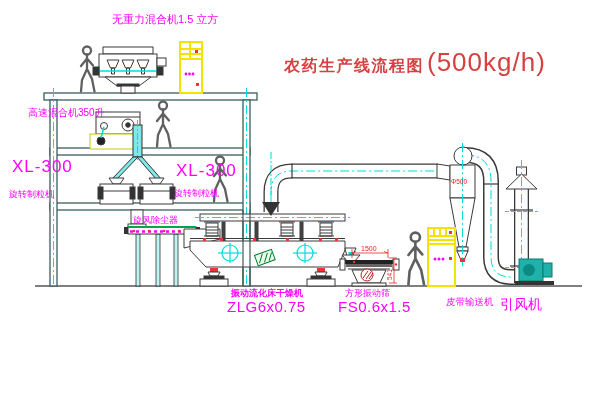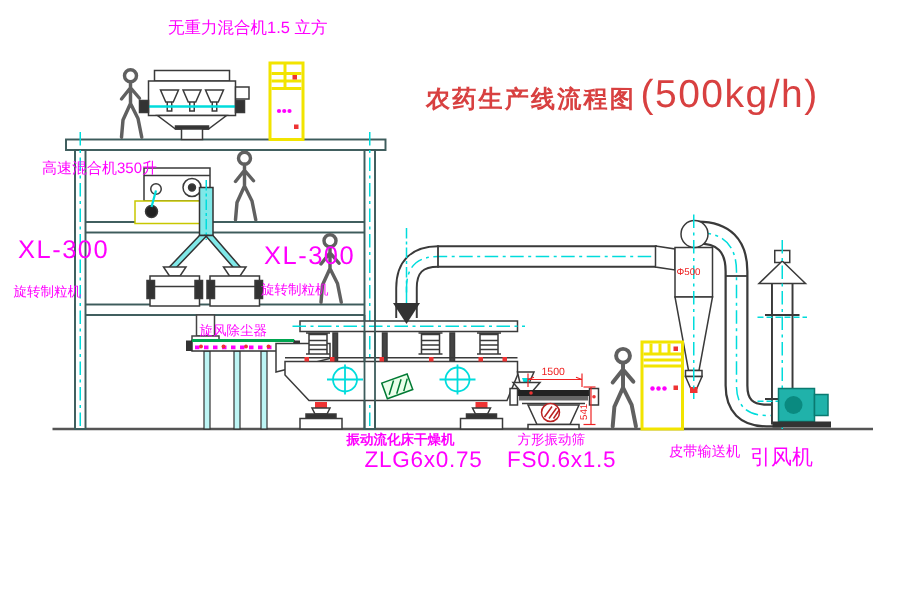--- a/index.html
+++ b/index.html
@@ -292,21 +292,21 @@
 
 <div class="lbl model" style="left:12px;top:158px;">XL-300</div>
 <div class="lbl zh-sm" style="left:9px;top:190px;">旋转制粒机</div>
 
 <div class="lbl model" style="left:176px;top:162px;">XL-300</div>
 <div class="lbl zh-sm" style="left:174px;top:189px;">旋转制粒机</div>
 
 <div class="lbl zh-sm" style="left:133px;top:216px;">旋风除尘器</div>
 
 <div class="lbl zh-sm" style="left:231px;top:289px;font-weight:bold;">振动流化床干燥机</div>
-<div class="lbl model-sm" style="left:227px;top:299px;margin-left:16px;">ZLG6x0.75</div>
+<div class="lbl model-sm" style="left:227px;top:299px;">ZLG6x0.75</div>
 
 <div class="lbl zh-sm" style="left:345px;top:289px;">方形振动筛</div>
 <div class="lbl model-sm" style="left:338px;top:299px;text-align:center;">FS0.6x1.5</div>
 
 <div class="lbl" style="left:446px;top:297px;font-size:9.5px;">皮带输送机</div>
 <div class="lbl" style="left:500px;top:297px;font-size:14px;">引风机</div>
 
 <div class="lbl dim" style="left:361px;top:245px;">1500</div>
 <div class="lbl dim v-dim" style="left:387px;top:280px;font-size:6.5px;">541</div>
 <div class="lbl dim" style="left:451px;top:179px;font-size:6.5px;">Φ500</div>

